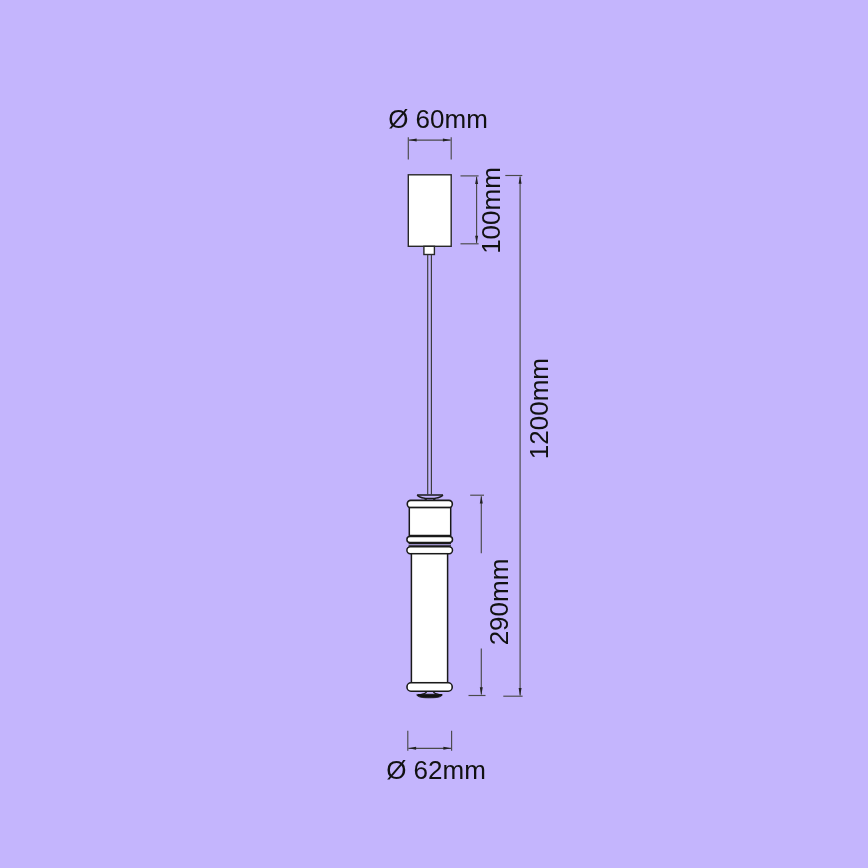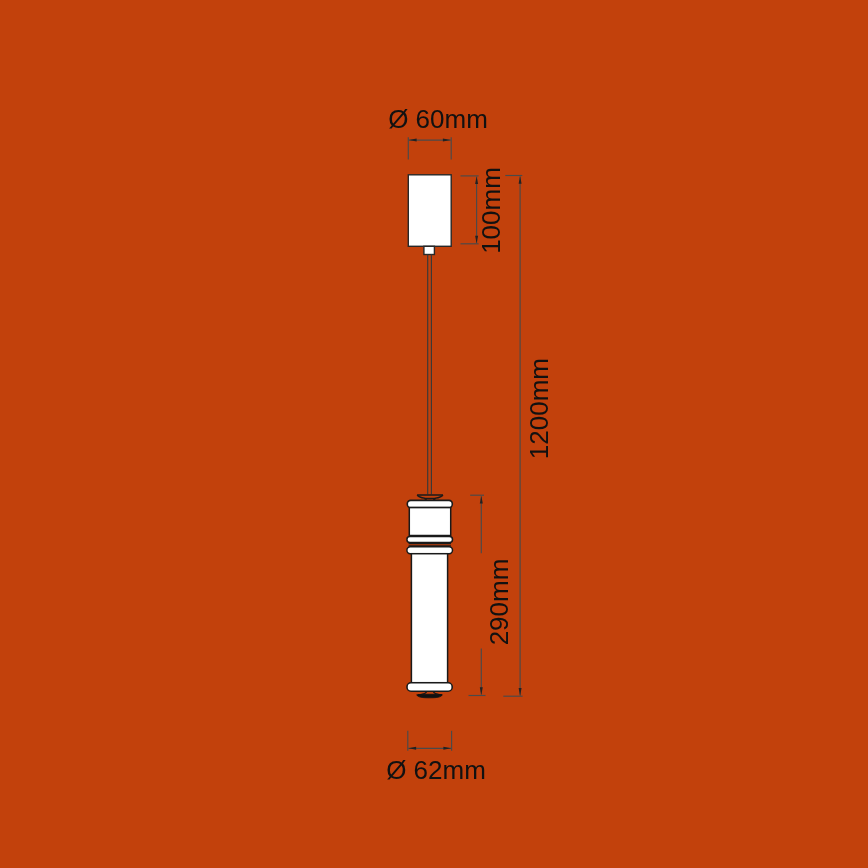--- a/index.html
+++ b/index.html
@@ -1,16 +1,16 @@
 <!DOCTYPE html>
 <html><head>
 <meta charset="utf-8">
 <style>
   html,body{margin:0;padding:0;background:#ffffff;}
-  .page{position:relative;width:868px;height:868px;background:#c2410c;overflow:hidden;}
+  .page{position:relative;width:868px;height:868px;background:#c4b5fd;overflow:hidden;}
   svg{position:absolute;left:0;top:0;will-change:transform;}
   text{font-family:"Liberation Sans",sans-serif;fill:#111;opacity:.999;}
 </style>
 </head>
 <body>
 <div class="page">
 <svg width="868" height="868" viewBox="0 0 868 868">
 
   <text x="438" y="127.6" font-size="26" text-anchor="middle">Ø 60mm</text>
 

